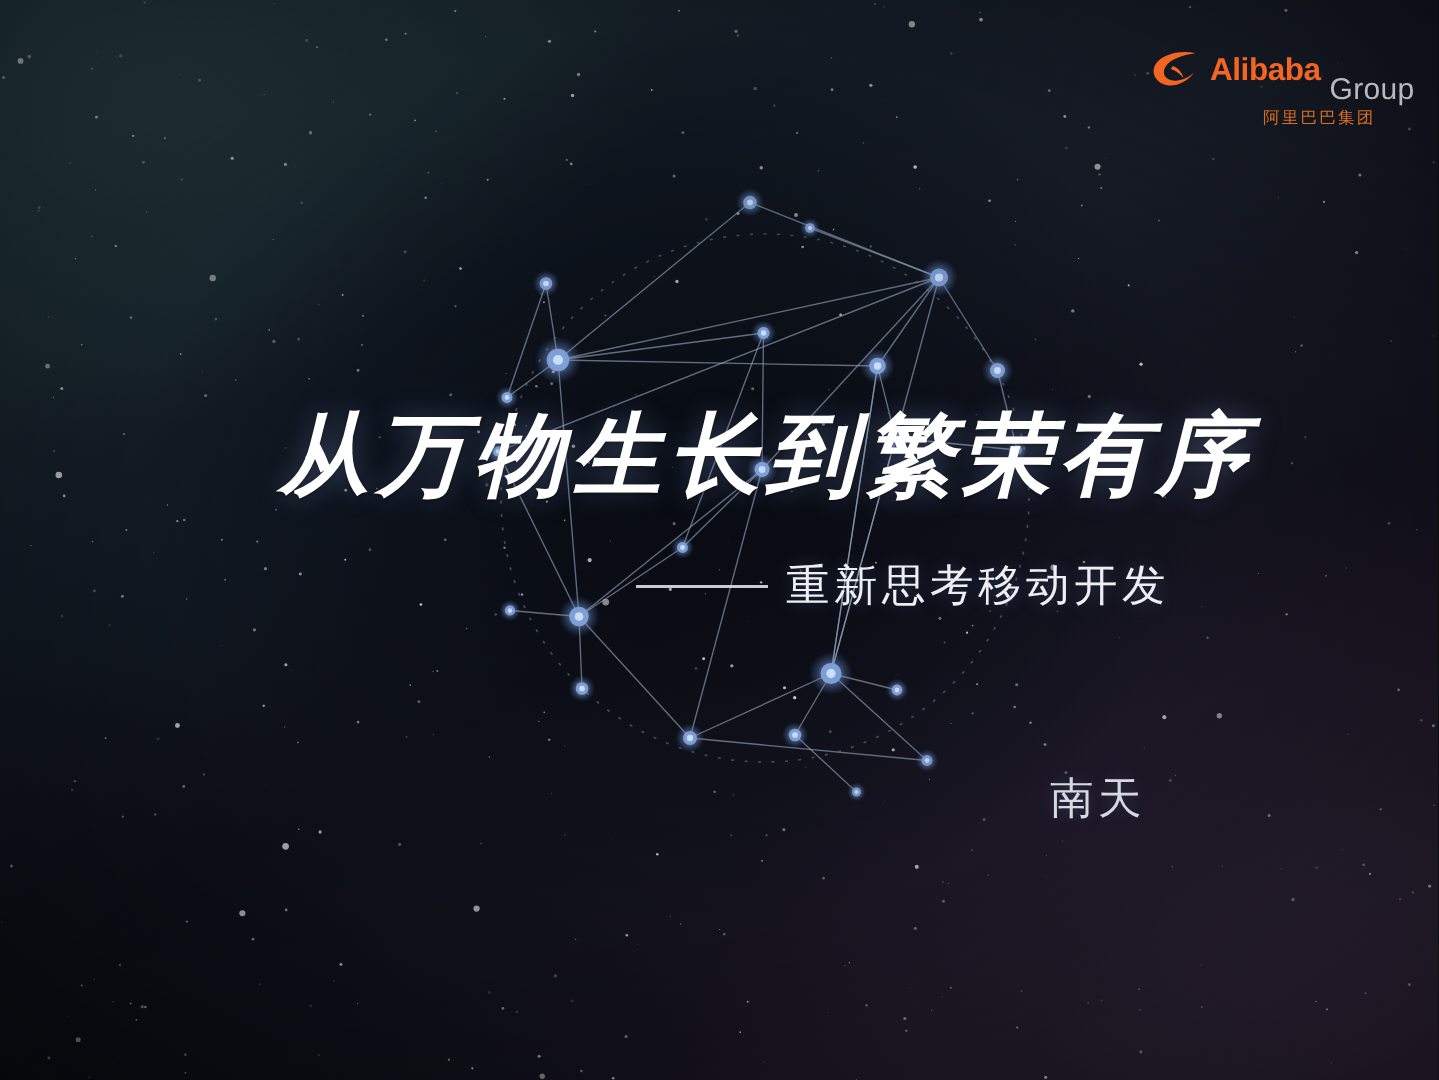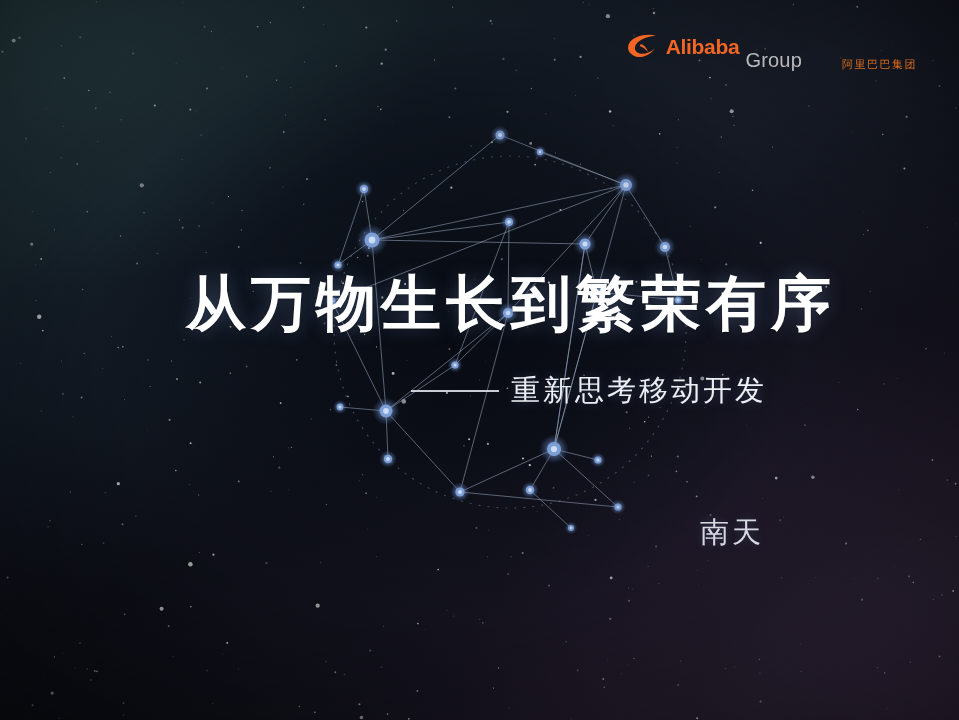--- a/index.html
+++ b/index.html
@@ -50,21 +50,21 @@
     left: 0; top: 0;
     width: 959px; height: 720px;
   }
 
   
   .logo {
     position: absolute;
     right: 16px;
     top: 22px;
     display: flex;
-    flex-direction: row;
+    flex-direction: column;
     align-items: flex-end;
     line-height: 1;
   }
   .logo-row {
     display: flex;
     align-items: center;
     gap: 6px;
   }
   .logo-mark { width: 34px; height: 28px; flex: none; }
   .logo-ali {
@@ -76,21 +76,21 @@
   }
   .logo-group {
     font-family: "Liberation Sans", sans-serif;
     font-weight: normal;
     font-size: 20px;
     color: #b9b9bd;
     letter-spacing: 0.2px;
     margin-top: 28px;
   }
   .logo-cn {
-    margin-top: 15px;
+    margin-top: 3px;
     margin-right: 26px;
     font-family: "DejaVu Sans", sans-serif;
     font-size: 11px;
     letter-spacing: 1.5px;
     color: #e8731f;
     opacity: 0.95;
     padding-left: 40px;
   }
 
   
@@ -98,24 +98,25 @@
     position: absolute;
     left: 186px;
     top: 264px;
     font-family: "DejaVu Serif", serif;
     font-weight: bold;
     font-size: 60px;
     letter-spacing: 5px;
     color: #ffffff;
     text-shadow: 0 0 18px rgba(150,185,255,0.28), 0 1px 2px rgba(0,0,0,0.55);
     white-space: nowrap;
+    font-style: italic;
   }
   .subtitle {
     position: absolute;
-    left: 411px;
+    left: 424px;
     top: 371px;
     display: flex;
     align-items: center;
     white-space: nowrap;
   }
   .subtitle-dash {
     display: inline-block;
     width: 88px;
     height: 2px;
     background: #d9dce6;

